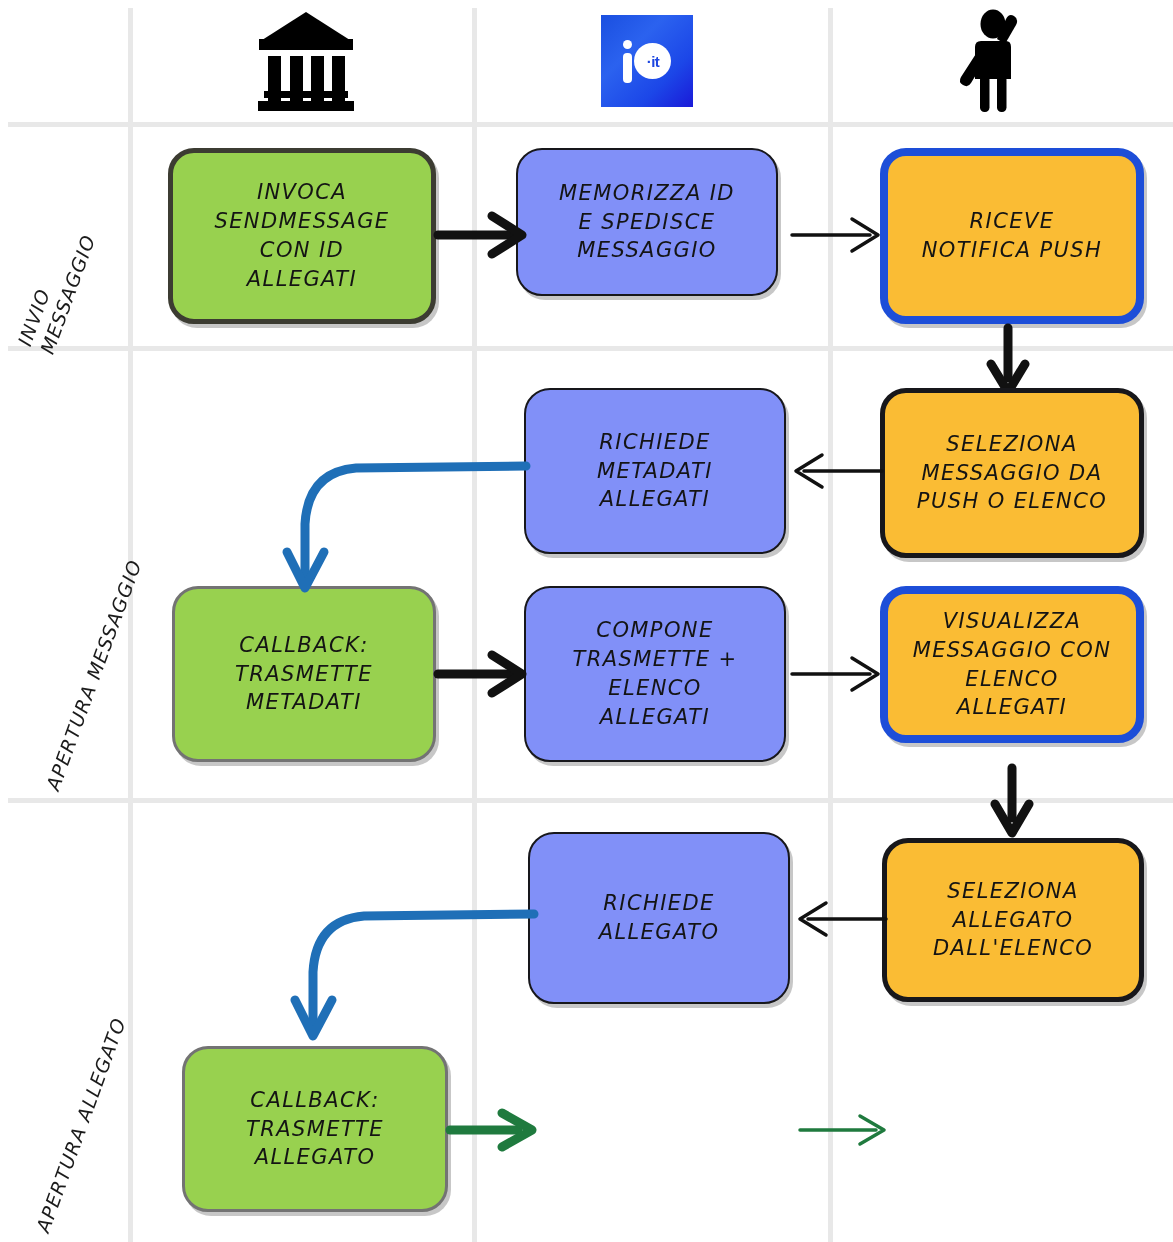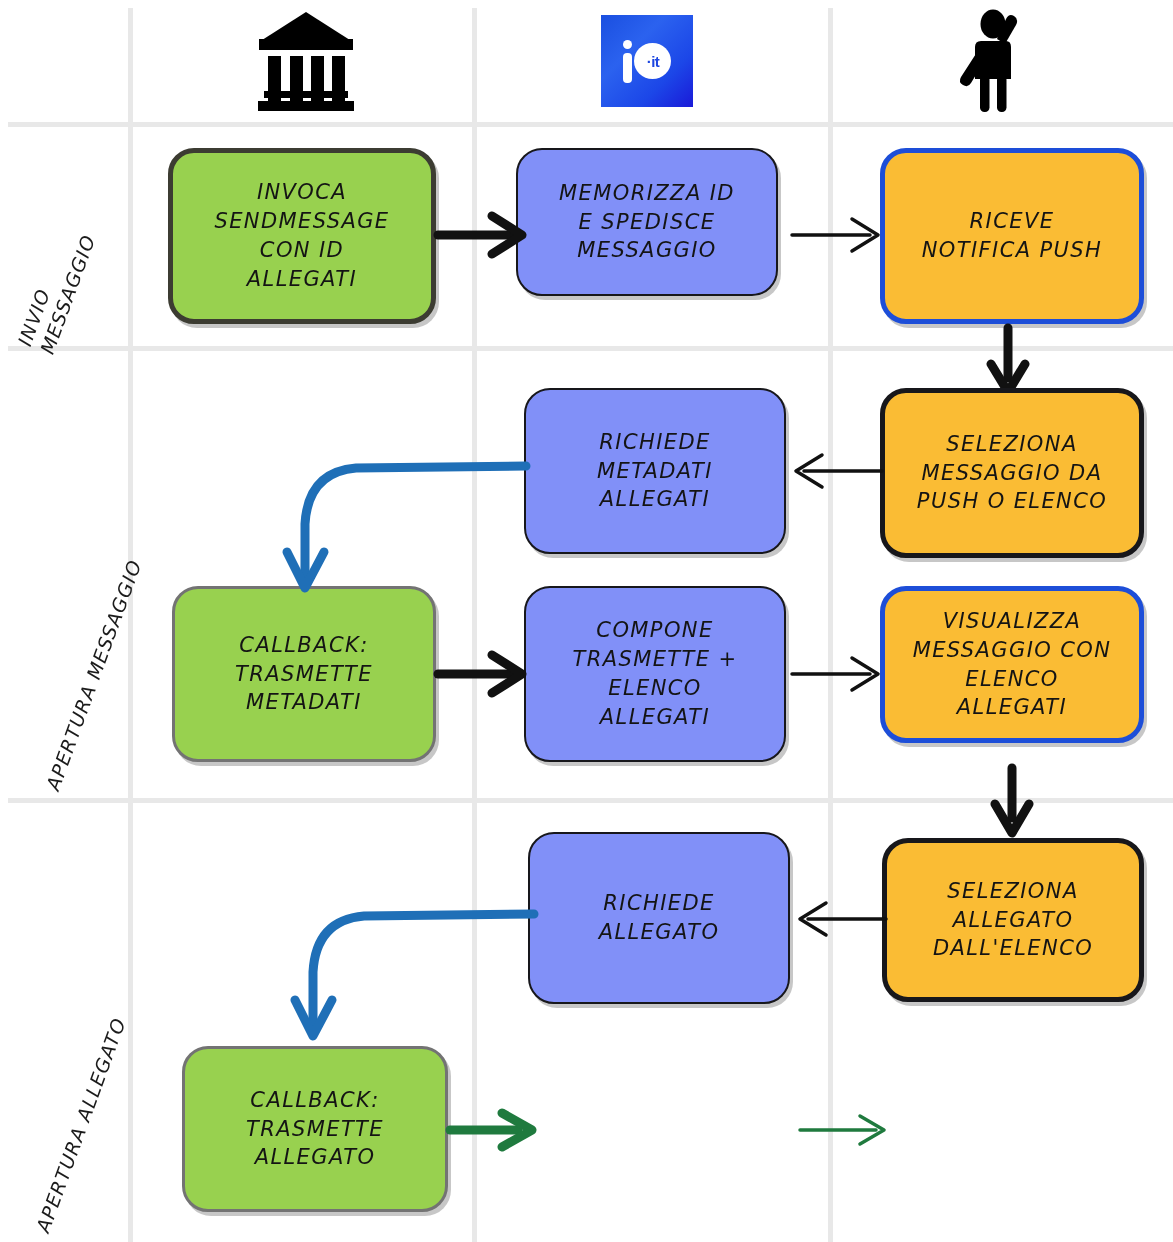--- a/index.html
+++ b/index.html
@@ -114,21 +114,21 @@
     font-size: 21px;
     letter-spacing: 1.4px;
     line-height: 1.38em;
     color: #141414;
     padding: 6px 10px;
     white-space: pre-line;
     box-shadow: 3px 4px 0 rgba(0,0,0,0.22);
   }
   .node.green { background: #98d14f; border: 3px solid #737373; }
   .node.blue  { background: #8190f8; border: 2px solid #17171b; }
-  .node.orange{ background: #fabc34; border: 5px solid #1d4ed8; }
+  .node.orange{ background: #fabc34; border: 8px solid #1d4ed8; }
   .node.thick { border-width: 5px; border-color: #17171b; }
   .node.green.thick { border-color: #3c3c32; }
 
   
   .arrow-svg {
     position: absolute;
     overflow: visible;
     pointer-events: none;
   }
 </style>

